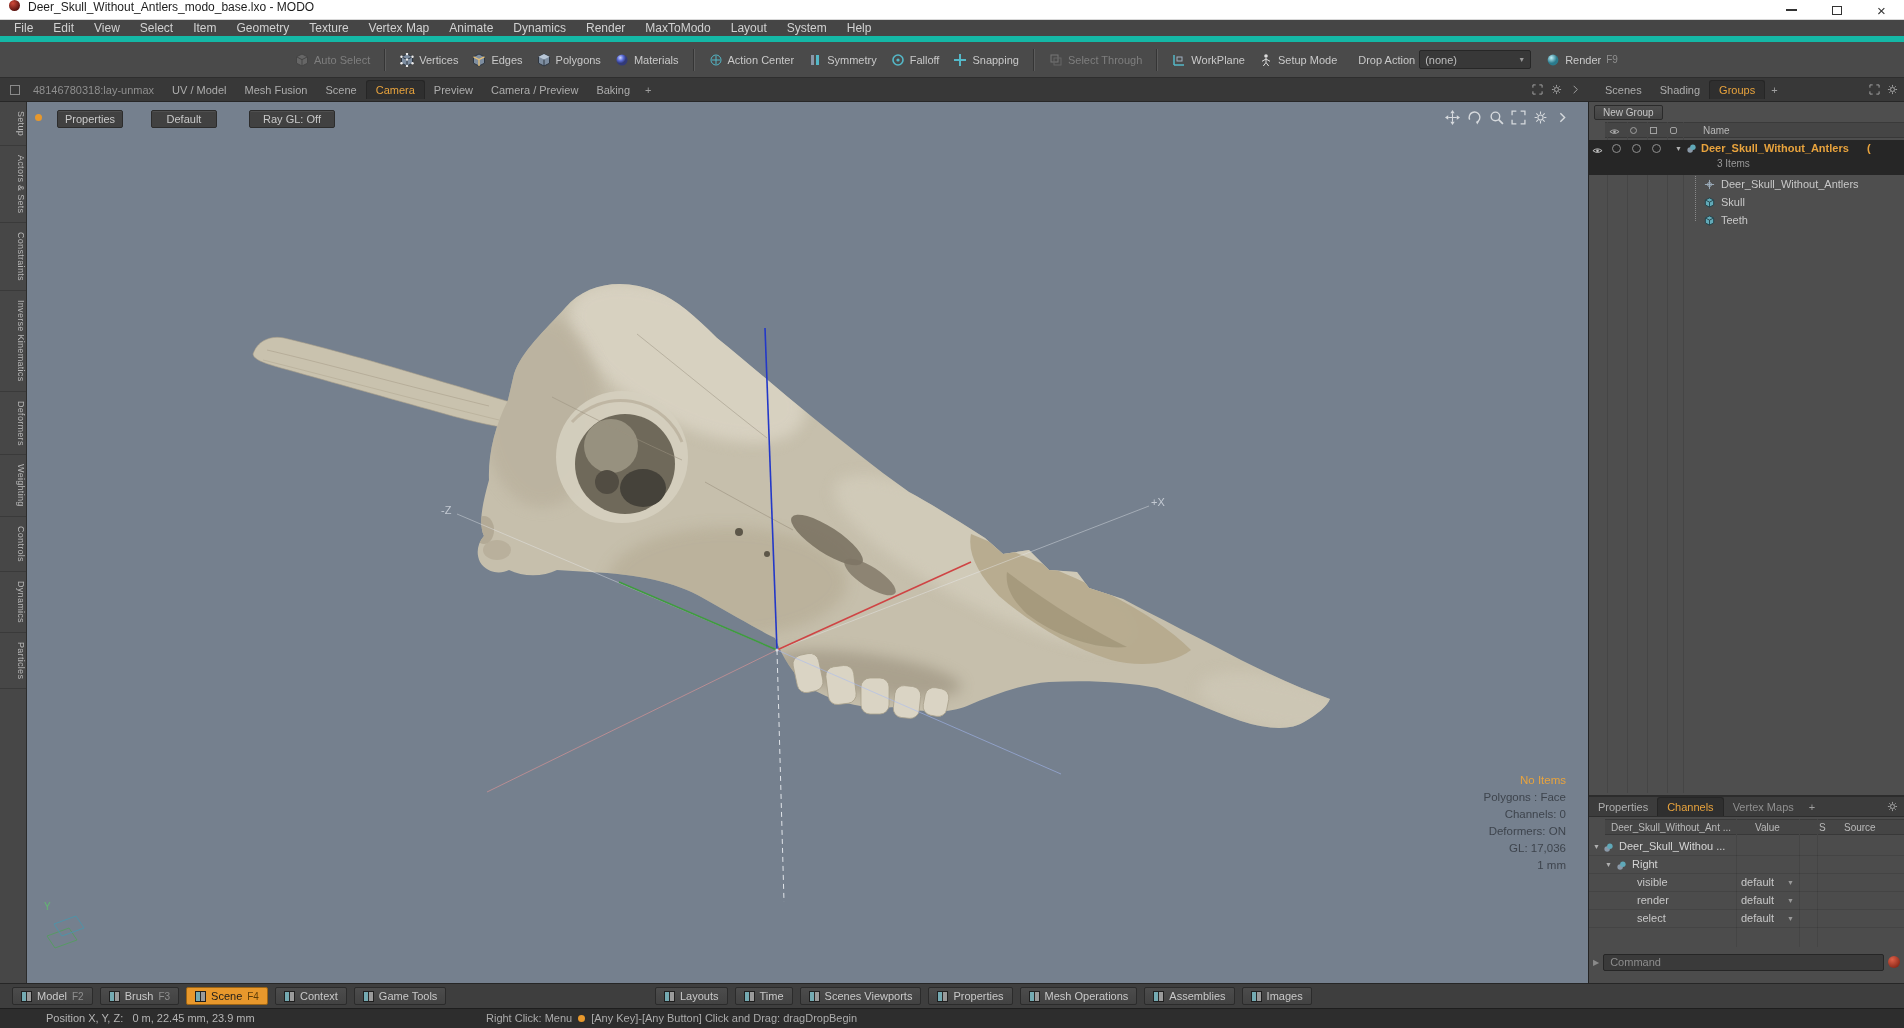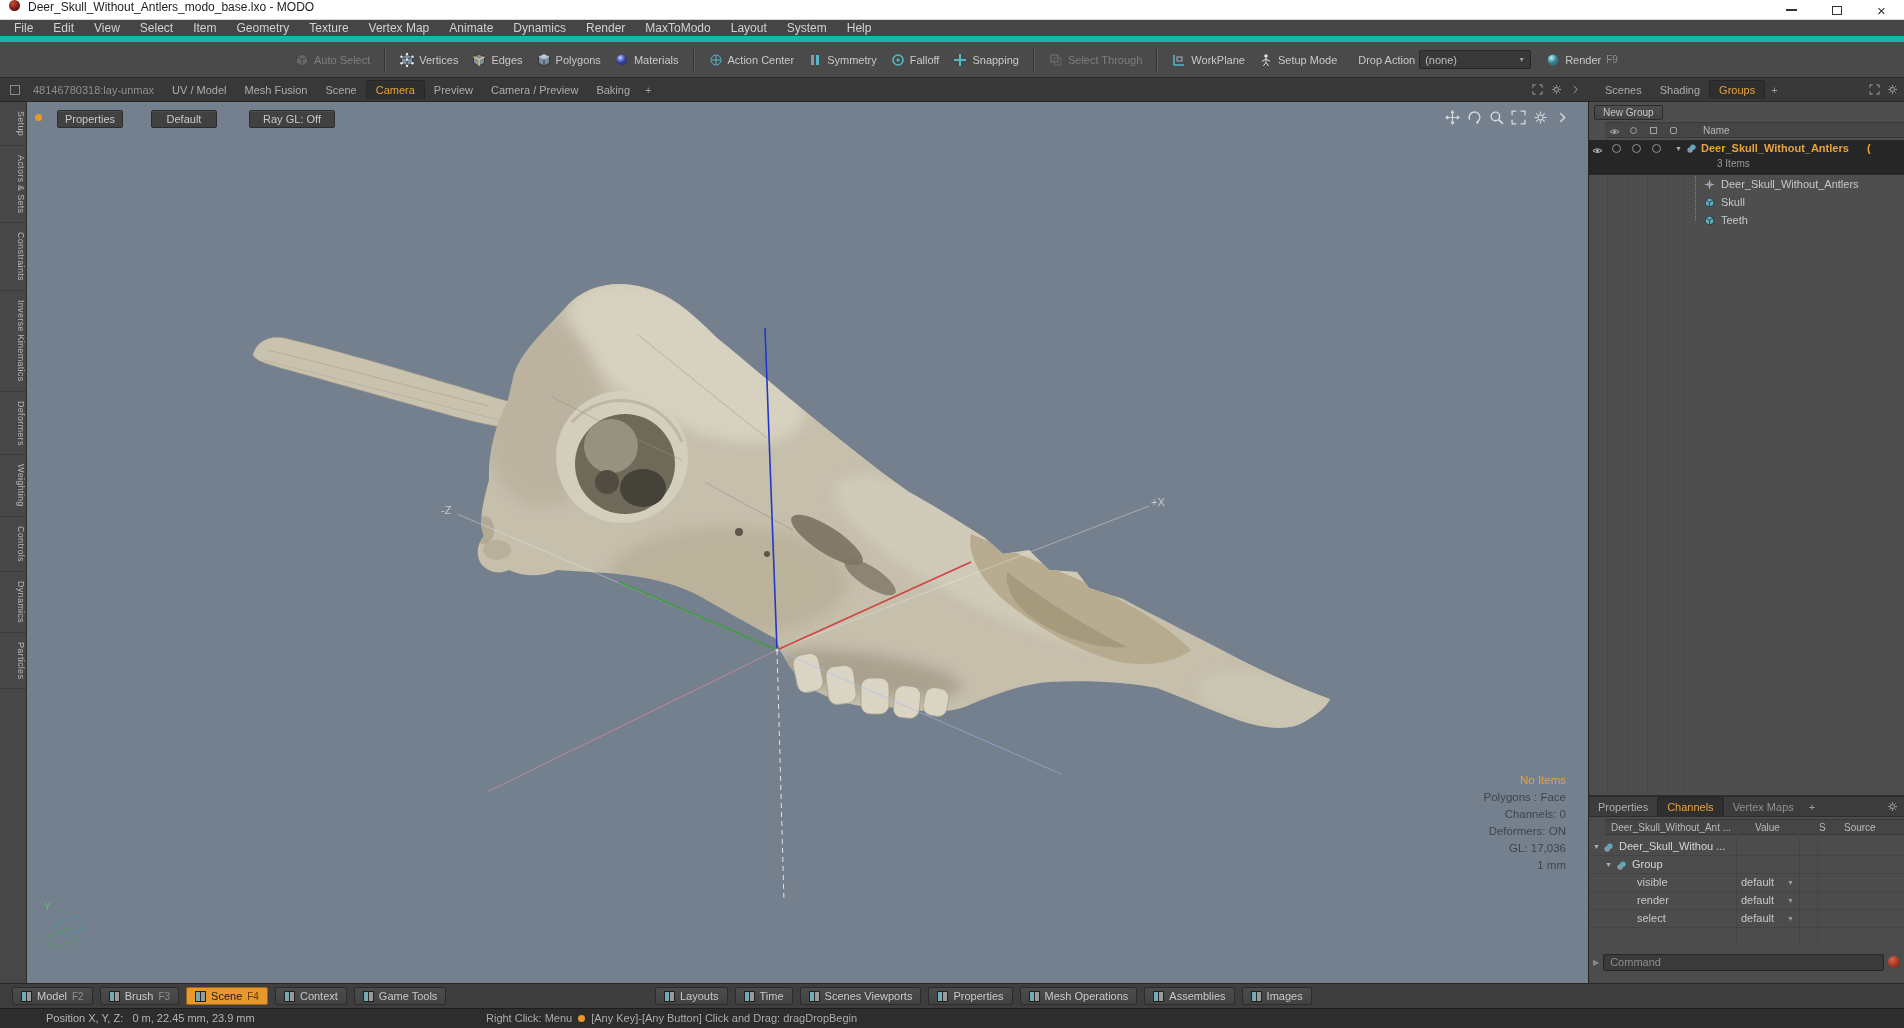--- a/index.html
+++ b/index.html
@@ -537,21 +537,21 @@
               <circle cx="7.5" cy="4.5" r="3" fill="#5fa8b8"></circle>
             </svg></span>
         <span style="position:absolute;left:30px;color:#d5d5d5">Deer_Skull_Withou ...</span>
       </div>
       <div class="ch-row" style="top:58px">
         <span class="exp" style="position:absolute;left:16px;top:1px">▼</span>
         <span class="mini-ic" style="position:absolute;left:27px;top:3px"><svg viewBox="0 0 12 12">
               <circle cx="4.5" cy="7.5" r="3" fill="#8a99a8"></circle>
               <circle cx="7.5" cy="4.5" r="3" fill="#5fa8b8"></circle>
             </svg></span>
-        <span style="position:absolute;left:43px;color:#d5d5d5">Group</span>
+        <span style="position:absolute;left:43px;color:#d5d5d5">Right</span>
       </div>
       <div class="ch-row" style="top:76px">
         <span style="position:absolute;left:48px">visible</span>
         <span style="position:absolute;left:152px">default</span>
         <span class="dd-arrow" style="position:absolute;left:198px;top:1px">▼</span>
       </div>
       <div class="ch-row" style="top:94px">
         <span style="position:absolute;left:48px">render</span>
         <span style="position:absolute;left:152px">default</span>
         <span class="dd-arrow" style="position:absolute;left:198px;top:1px">▼</span>

